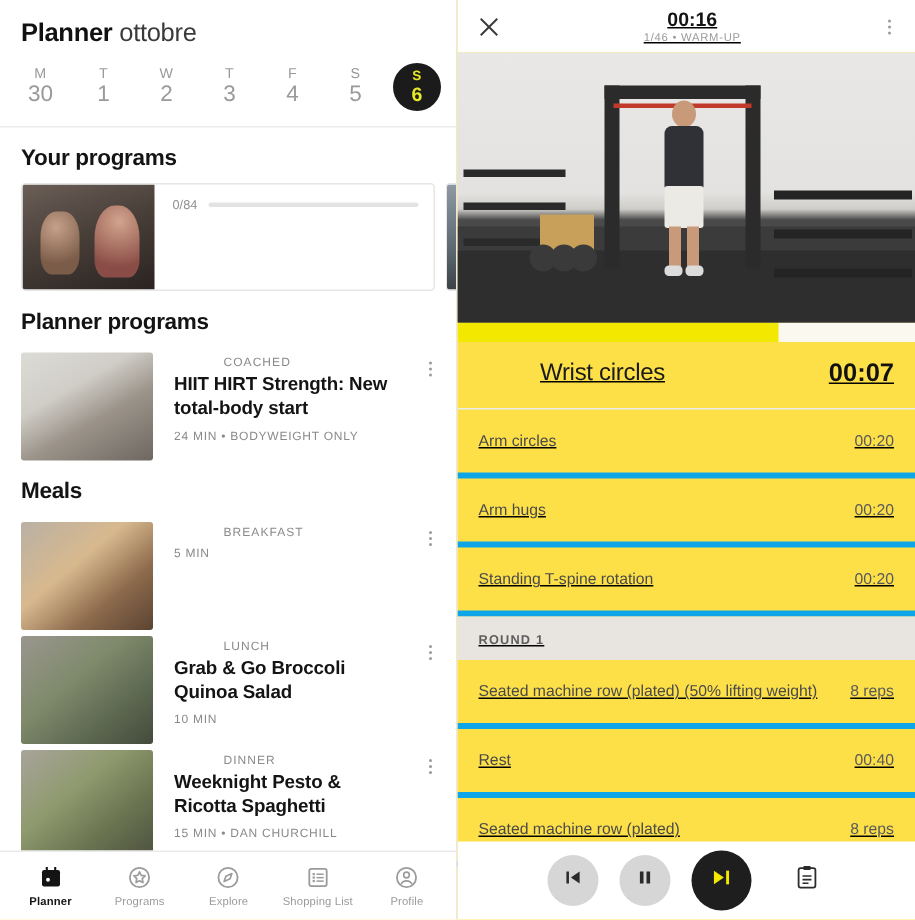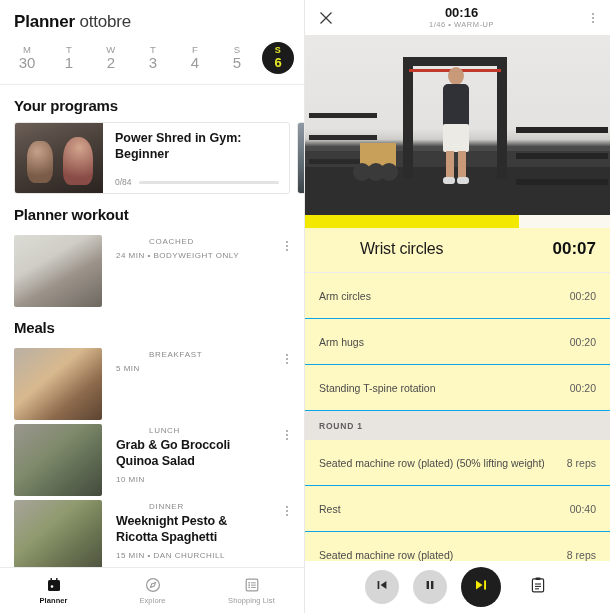--- a/index.html
+++ b/index.html
@@ -131,21 +131,21 @@
     background:#fff; border-top:1px solid #eaeaea;
     display:flex; align-items:center; justify-content:space-around;
     padding: 0 4px;
   }
   .navitem { display:flex; flex-direction:column; align-items:center; gap:3px; cursor:pointer; width:58px;}
   .navitem .lbl { font-size:7.5px; color:#9b9b9b; letter-spacing:.1px; white-space:nowrap;}
   .navitem.active .lbl { color:#141414; font-weight:bold; }
   .navitem svg { display:block; }
 
   
-  .right { width:305px; height:613px; background:#fef9c3; position:relative; overflow:hidden; }
+  .right { width:305px; height:613px; background:#fde047; position:relative; overflow:hidden;text-decoration:underline; }
   .rhead {
     height:35px; display:flex; align-items:center; padding:0 10px; background:#fff;
   }
   .rhead .spacer { flex:1; }
   .rhead-center { text-align:center; line-height:1.1; }
   .rhead-center .clock { font-size:13px; font-weight:bold; color:#141414; }
   .rhead-center .meta { font-size:7.5px; color:#9b9b9b; letter-spacing:.5px; margin-top:1px;}
   .xbtn { width:22px; height:22px; display:flex; align-items:center; justify-content:center; cursor:pointer;}
 
   .video {
@@ -182,21 +182,21 @@
     display:flex; align-items:center; justify-content:space-between;
     padding: 11px 14px 13px 14px;
     border-bottom: 1px solid #ececec;
   }
   .current .nm { font-size:16px; color:#1a1a1a; letter-spacing:-.2px;margin-left:41px;}
   .current .tm { font-size:17px; font-weight:bold; color:#111; }
 
   .ex-row {
     display:flex; align-items:center; justify-content:space-between;
     padding: 0 14px; height:46px;
-    border-bottom:1px solid #0ea5e9;
+    border-bottom:4px solid #0ea5e9;
     text-align:right;
   }
   .ex-row .nm { font-size:10.5px; color:#4a4a4a; }
   .ex-row .val { font-size:10.5px; color:#5a5a5a; white-space:nowrap; padding-left:8px;}
   .round-head {
     background:#e8e5e0; height:29px; display:flex; align-items:center;
     padding: 0 14px;
   }
   .round-head span { font-size:8.5px; font-weight:bold; letter-spacing:.8px; color:#5e5e5e;}
 
@@ -254,36 +254,36 @@
     </div>
 
     <div class="hr"></div>
 
     <div class="section-title">Your programs</div>
 
     <div class="carousel">
       <div class="prog-card">
         <div class="thumb"></div>
         <div class="prog-body">
-          <div class="prog-title">Power Shred in Gym: Beginner</div>
           <div class="prog-progress">
             <span class="frac">0/84</span>
             <span class="prog-bar"></span>
           </div>
         </div>
       </div>
       <div class="prog-peek"></div>
     </div>
 
-    <div class="section-title">Planner workout</div>
+    <div class="section-title">Planner programs</div>
 
     <div class="row tall">
       <div class="img img-hiit"></div>
       <div class="meta">
         <div class="kicker">COACHED</div>
+        <div class="name">HIIT HIRT Strength: New total-body start</div>
         <div class="sub">24 MIN • BODYWEIGHT ONLY</div>
       </div>
       <div class="kebab">
           <i></i>
           <i></i>
           <i></i>
         </div>
     </div>
 
     <div class="section-title">Meals</div>
@@ -333,20 +333,29 @@
       <div class="navitem active">
         <span>
           <svg width="16" height="16" viewBox="0 0 16 16">
               <rect x="2" y="3" width="12" height="11" rx="1.5" fill="#141414"></rect>
               <rect x="4.5" y="1" width="1.4" height="3" fill="#141414"></rect>
               <rect x="10.1" y="1" width="1.4" height="3" fill="#141414"></rect>
               <circle cx="6" cy="9.5" r="1.3" fill="#fff"></circle>
             </svg>
         </span>
         <span class="lbl">Planner</span>
+      </div>
+      <div class="navitem">
+        <span>
+          <svg width="16" height="16" viewBox="0 0 16 16">
+              <circle cx="8" cy="8" r="6.4" fill="none" stroke="#9b9b9b" stroke-width="1.2"></circle>
+              <path d="M8 4.2l1.15 2.4 2.6.35-1.9 1.82.47 2.6L8 10.15 5.68 11.37l.47-2.6-1.9-1.82 2.6-.35z" fill="none" stroke="#9b9b9b" stroke-width="1.1" stroke-linejoin="round"></path>
+            </svg>
+        </span>
+        <span class="lbl">Programs</span>
       </div>
       <div class="navitem">
         <span>
           <svg width="16" height="16" viewBox="0 0 16 16">
               <circle cx="8" cy="8" r="6.4" fill="none" stroke="#9b9b9b" stroke-width="1.2"></circle>
               <path d="M10.6 5.4L6.6 7.1 5.4 10.6 9.4 8.9z" fill="none" stroke="#9b9b9b" stroke-width="1.1" stroke-linejoin="round"></path>
             </svg>
         </span>
         <span class="lbl">Explore</span>
       </div>
@@ -357,20 +366,30 @@
               <rect x="4.4" y="5" width="1.5" height="1.5" fill="#9b9b9b"></rect>
               <rect x="4.4" y="7.3" width="1.5" height="1.5" fill="#9b9b9b"></rect>
               <rect x="4.4" y="9.6" width="1.5" height="1.5" fill="#9b9b9b"></rect>
               <rect x="7" y="5.3" width="4.8" height="1" fill="#9b9b9b"></rect>
               <rect x="7" y="7.6" width="4.8" height="1" fill="#9b9b9b"></rect>
               <rect x="7" y="9.9" width="4.8" height="1" fill="#9b9b9b"></rect>
             </svg>
         </span>
         <span class="lbl">Shopping List</span>
       </div>
+      <div class="navitem">
+        <span>
+          <svg width="16" height="16" viewBox="0 0 16 16">
+              <circle cx="8" cy="8" r="6.4" fill="none" stroke="#9b9b9b" stroke-width="1.2"></circle>
+              <circle cx="8" cy="6.3" r="1.9" fill="none" stroke="#9b9b9b" stroke-width="1.1"></circle>
+              <path d="M4.4 12.4a3.8 3.2 0 0 1 7.2 0" fill="none" stroke="#9b9b9b" stroke-width="1.1"></path>
+            </svg>
+        </span>
+        <span class="lbl">Profile</span>
+      </div>
     </div>
   </div>
 
   <div class="right">
 
     <div class="rhead">
       <div class="xbtn">
         <svg width="14" height="14" viewBox="0 0 14 14">
             <line x1="1.5" y1="1.5" x2="12.5" y2="12.5" stroke="#3a3a3a" stroke-width="1.3"></line>
             <line x1="12.5" y1="1.5" x2="1.5" y2="12.5" stroke="#3a3a3a" stroke-width="1.3"></line>

